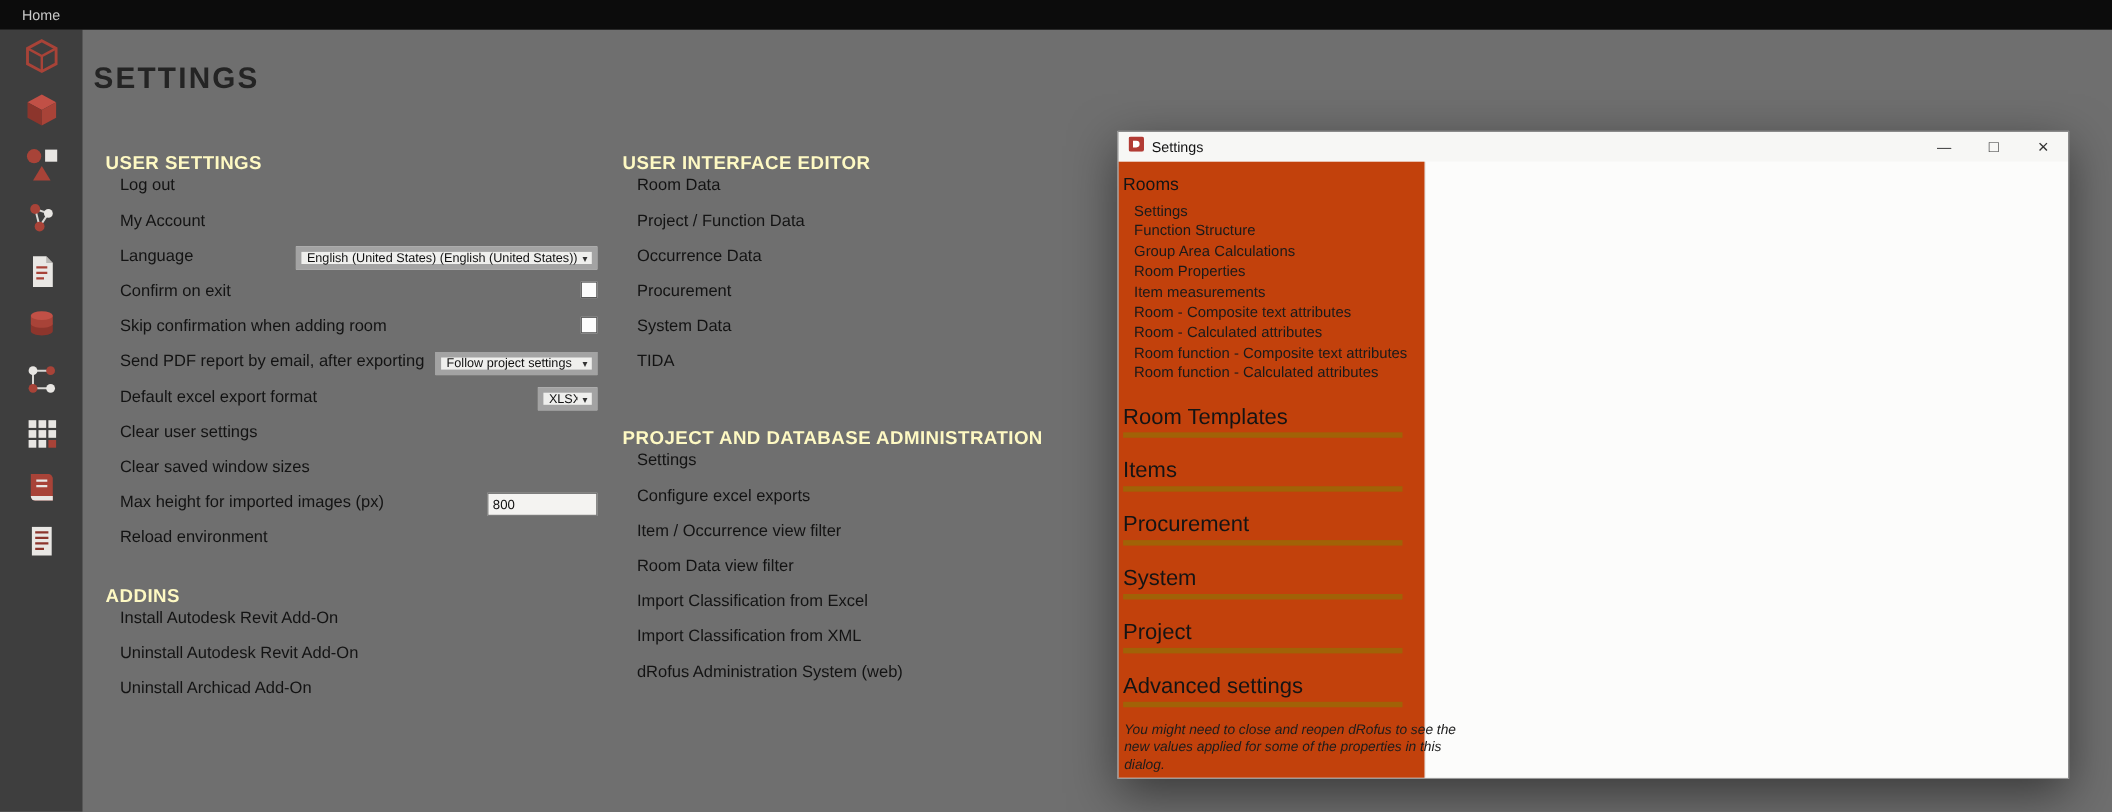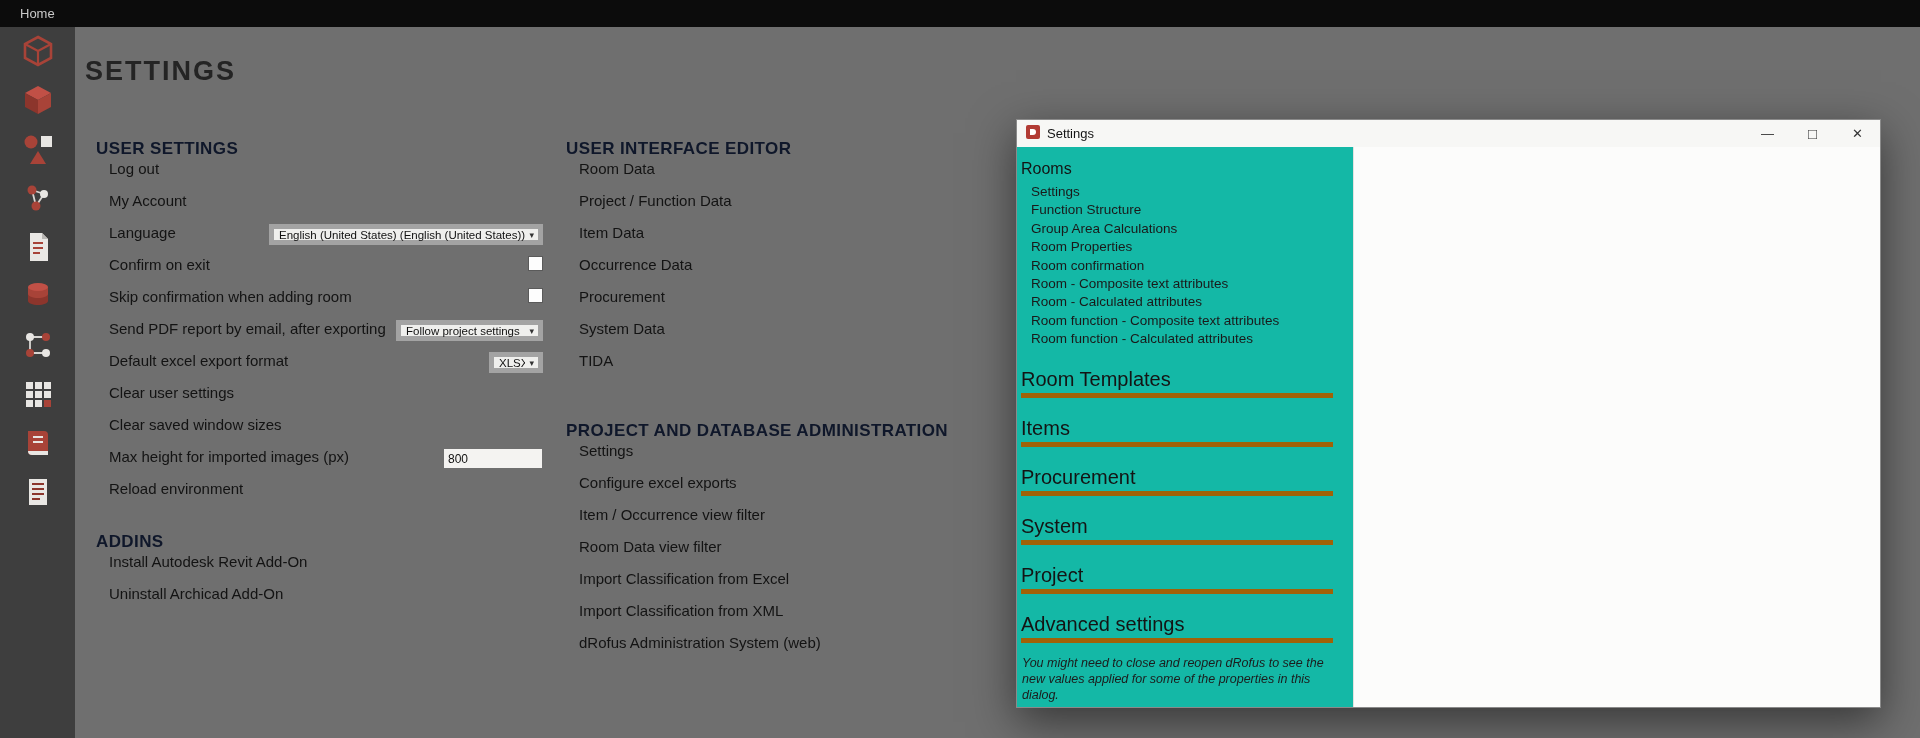--- a/index.html
+++ b/index.html
@@ -13,21 +13,21 @@
   
   .sidebar{position:absolute;top:27px;left:0;bottom:0;width:75px;background:#3e3e3e;display:flex;flex-direction:column;align-items:center;padding-top:4px;z-index:4}
   .side-btn{width:46px;height:40px;margin-bottom:9px;display:flex;align-items:center;justify-content:center}
   .side-btn svg{display:block}
 
   
   .main-title{position:absolute;left:85px;top:56px;font-size:27px;font-weight:600;letter-spacing:2px;color:#242424}
   .col{position:absolute;top:138px}
   .col1{left:96px;width:447px}
   .col2{left:566px;width:440px}
-  .group-heading{font-size:17px;font-weight:700;color:#0f172a;letter-spacing:.4px;height:22px;line-height:22px;white-space:nowrap}
+  .group-heading{font-size:17px;font-weight:700;color:#fef9c3;letter-spacing:.4px;height:22px;line-height:22px;white-space:nowrap}
   .heading-2{margin-top:19px}
   .heading-2b{margin-top:36px}
   .srow{height:32px;display:flex;align-items:flex-start;justify-content:space-between;padding-left:13px}
   .link{font-size:15px;color:#131313;white-space:nowrap;cursor:default}
   .rlabel{font-size:15px;color:#131313;white-space:nowrap}
   .combo{display:flex;align-items:center;height:21px;border:5px solid #a3a3a3;background:#efefed;padding:0 4px 0 5px;font-size:11.5px;color:#111;flex:0 0 auto}
   .combo-text{white-space:nowrap;overflow:hidden;max-width:100%}
   .combo .caret{margin-left:auto;padding-left:4px;font-size:9px;color:#333}
   .combo-lang{width:274px}
   .combo-pdf{width:147px}
@@ -36,21 +36,21 @@
   .textbox{width:100px;height:21px;border:1px solid #6f6f6f;background:#f4f3f1;font-size:12px;padding:0 4px;color:#111;font-family:"Liberation Sans",sans-serif}
 
   
   .dialog{position:absolute;left:1016px;top:119px;width:865px;height:589px;background:#fbfbfa;border:1px solid #8a8a8a;box-shadow:0 14px 42px rgba(0,0,0,.5);display:flex;flex-direction:column;z-index:10}
   .dlg-titlebar{flex:0 0 27px;display:flex;align-items:center;padding-left:9px;background:#f7f7f5}
   .dlg-title{font-size:13px;color:#141414;margin-left:7px}
   .dlg-controls{margin-left:auto;display:flex;height:100%}
   .dlg-btn{width:45px;height:100%;display:flex;align-items:center;justify-content:center;font-size:13px;color:#333;cursor:default}
   .dlg-btn.max{font-size:15px}
   .dlg-body{flex:1;display:flex;min-height:0}
-  .dlg-nav{width:336px;background:#14b8a6;position:relative;padding:12px 0 0 4px}
+  .dlg-nav{width:278px;background:#c2410c;position:relative;padding:12px 0 0 4px}
   .dlg-content{flex:1;background:#fcfcfb;border-left:1px solid #e2e2e0}
   .nav-rooms-header{font-size:16px;color:#141414;line-height:19px}
   .nav-sublist{margin:5px 0 0 10px}
   .nav-subitem{font-size:13.5px;line-height:18.4px;color:#1a1a1a;white-space:nowrap;cursor:default}
   .nav-section{margin-right:20px;padding:19px 0 2px 0;border-bottom:5px solid #a16207;font-size:20px;color:#141414;cursor:default}
   .dlg-note{position:absolute;left:5px;bottom:4px;width:302px;font-style:italic;font-size:12.5px;line-height:16px;color:#1c1c1c}
 </style>
 </head>
 <body>
 
@@ -212,34 +212,34 @@
   </div>
   <div class="srow">
       <span class="link">Reload environment</span>
     </div>
 
   <div class="group-heading heading-2">ADDINS</div>
   <div class="srow">
       <span class="link">Install Autodesk Revit Add-On</span>
     </div>
   <div class="srow">
+      <span class="link">Uninstall Autodesk Revit Add-On</span>
+    </div>
+  <div class="srow">
       <span class="link">Uninstall Archicad Add-On</span>
     </div>
 </div>
 
 <div class="col col2">
   <div class="group-heading">USER INTERFACE EDITOR</div>
   <div class="srow">
       <span class="link">Room Data</span>
     </div>
   <div class="srow">
       <span class="link">Project / Function Data</span>
-    </div>
-  <div class="srow">
-      <span class="link">Item Data</span>
     </div>
   <div class="srow">
       <span class="link">Occurrence Data</span>
     </div>
   <div class="srow">
       <span class="link">Procurement</span>
     </div>
   <div class="srow">
       <span class="link">System Data</span>
     </div>
@@ -285,21 +285,21 @@
     </span>
   </div>
   <div class="dlg-body">
     <div class="dlg-nav">
       <div class="nav-rooms-header">Rooms</div>
       <div class="nav-sublist">
         <div class="nav-subitem">Settings</div>
         <div class="nav-subitem">Function Structure</div>
         <div class="nav-subitem">Group Area Calculations</div>
         <div class="nav-subitem">Room Properties</div>
-        <div class="nav-subitem">Room confirmation</div>
+        <div class="nav-subitem">Item measurements</div>
         <div class="nav-subitem">Room - Composite text attributes</div>
         <div class="nav-subitem">Room - Calculated attributes</div>
         <div class="nav-subitem">Room function - Composite text attributes</div>
         <div class="nav-subitem">Room function - Calculated attributes</div>
       </div>
       <div class="nav-section">Room Templates</div>
       <div class="nav-section">Items</div>
       <div class="nav-section">Procurement</div>
       <div class="nav-section">System</div>
       <div class="nav-section">Project</div>

